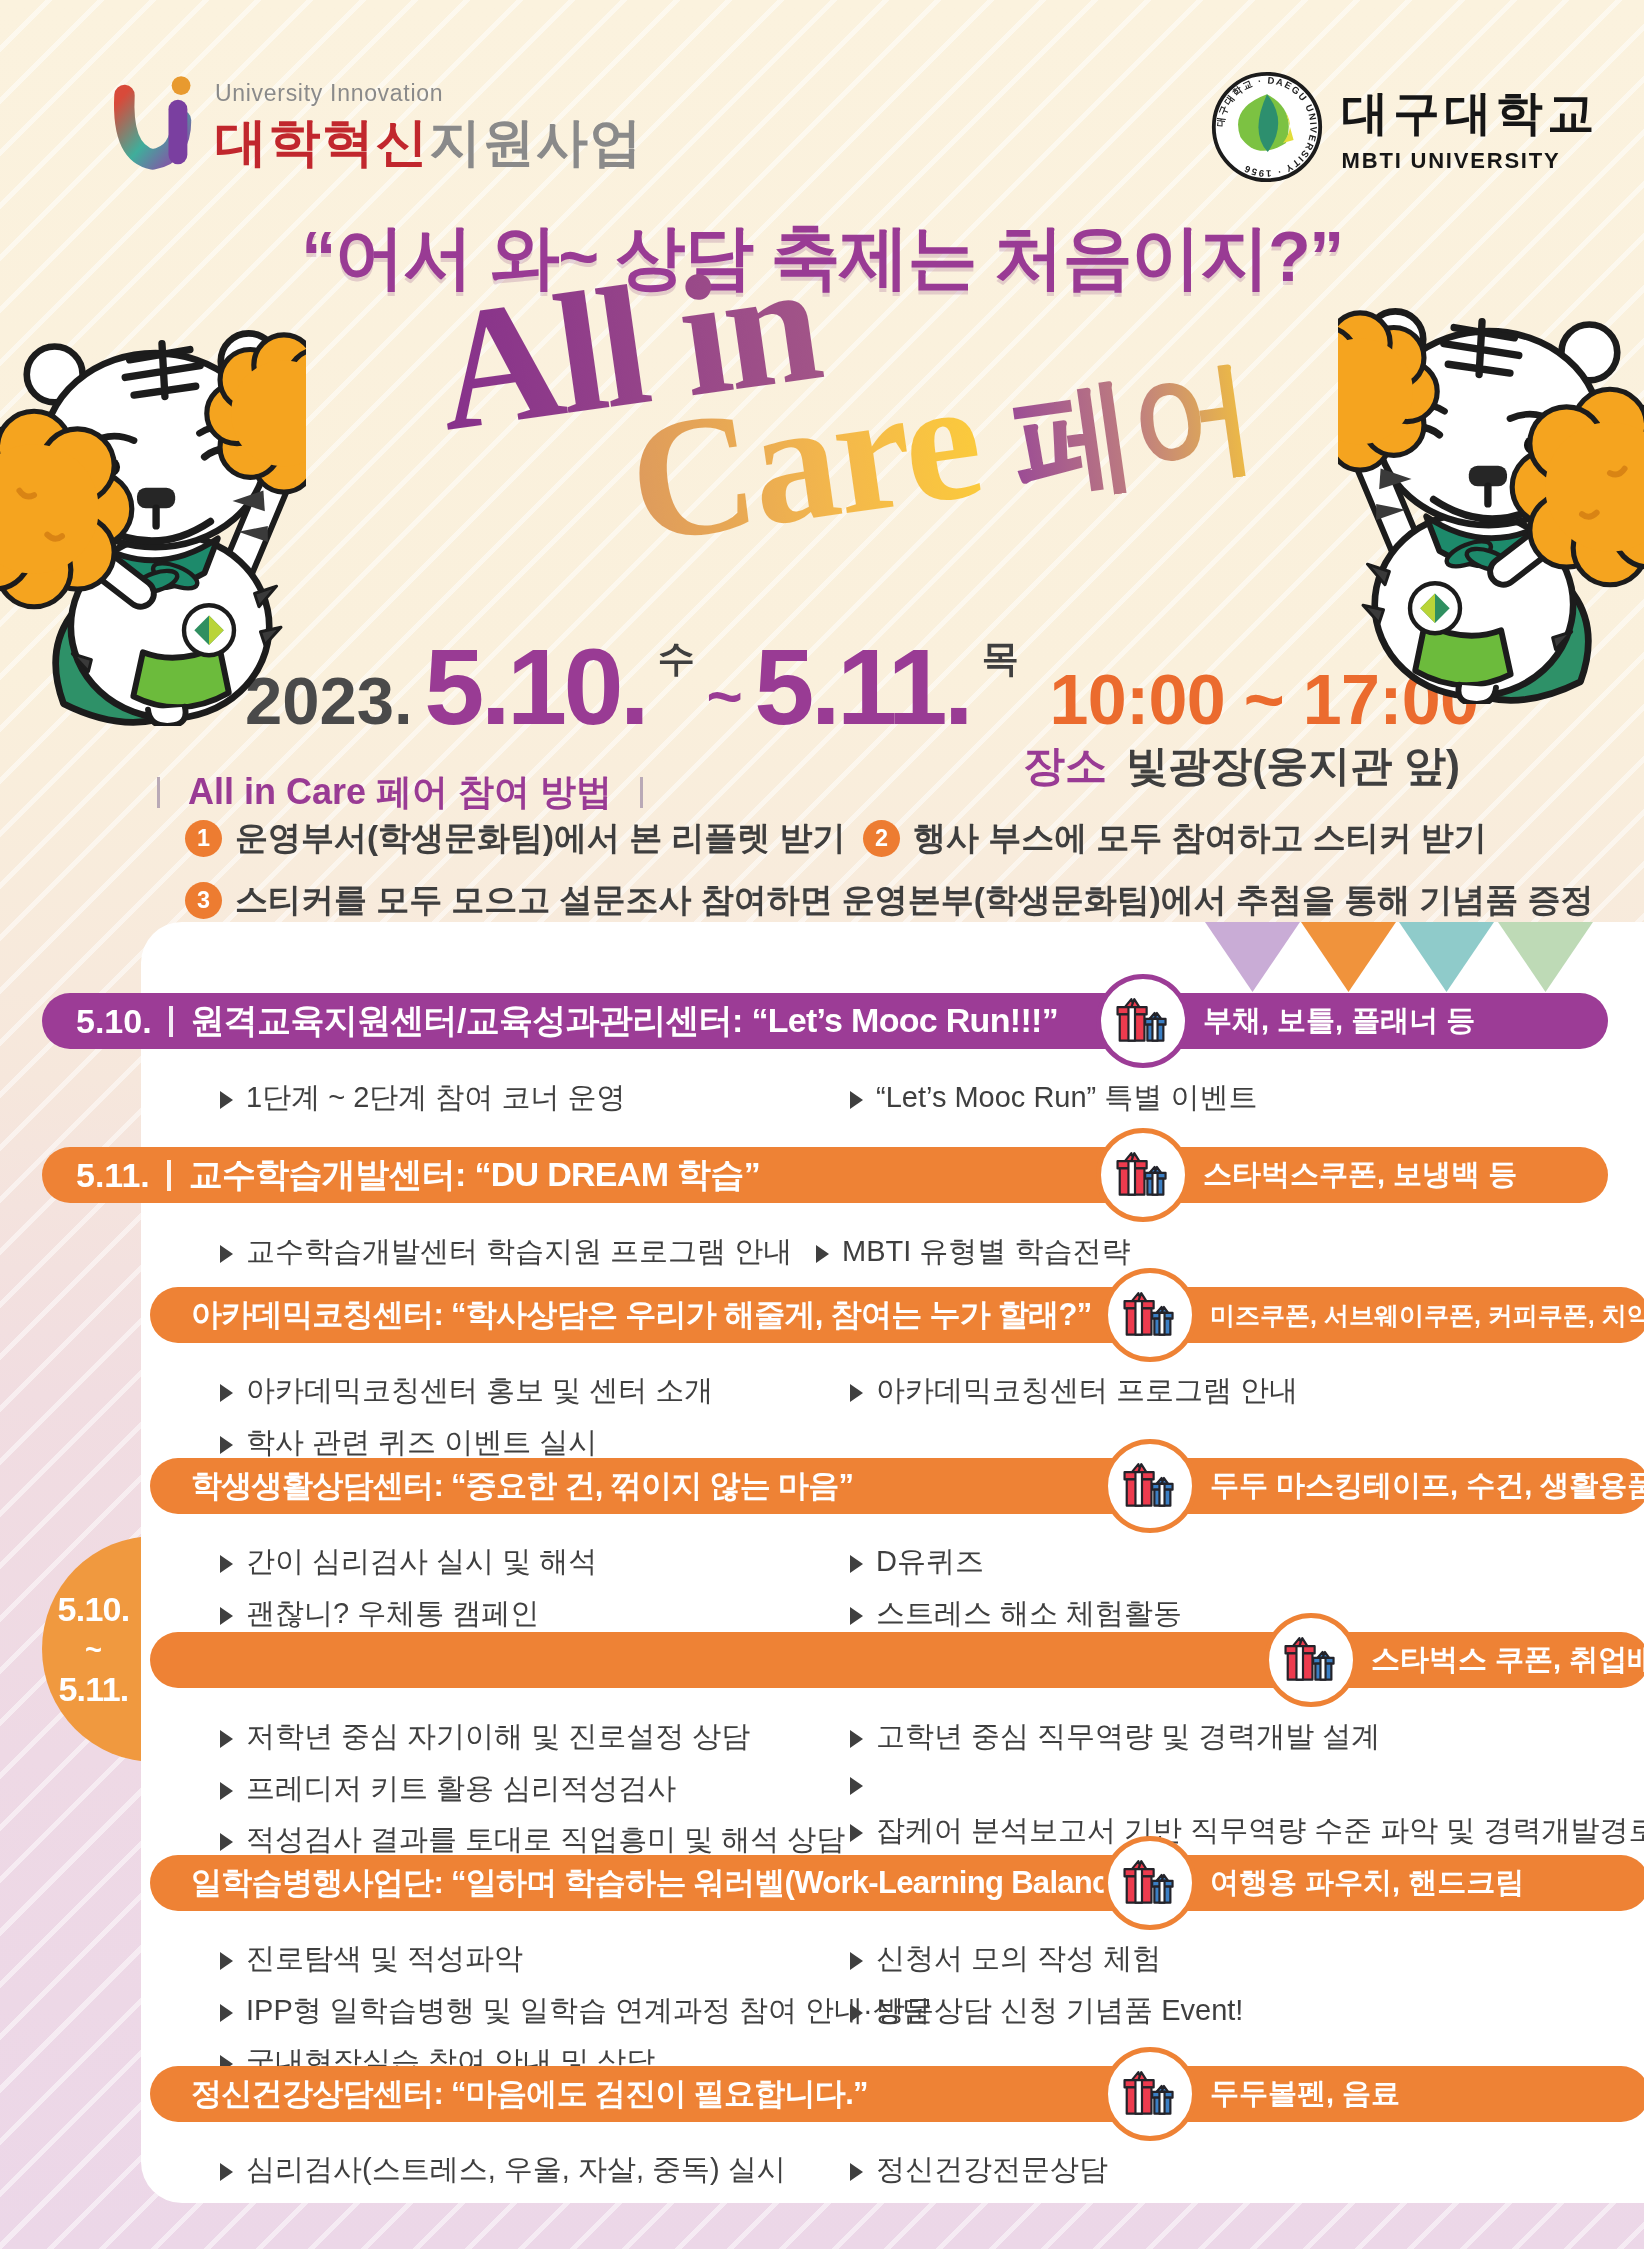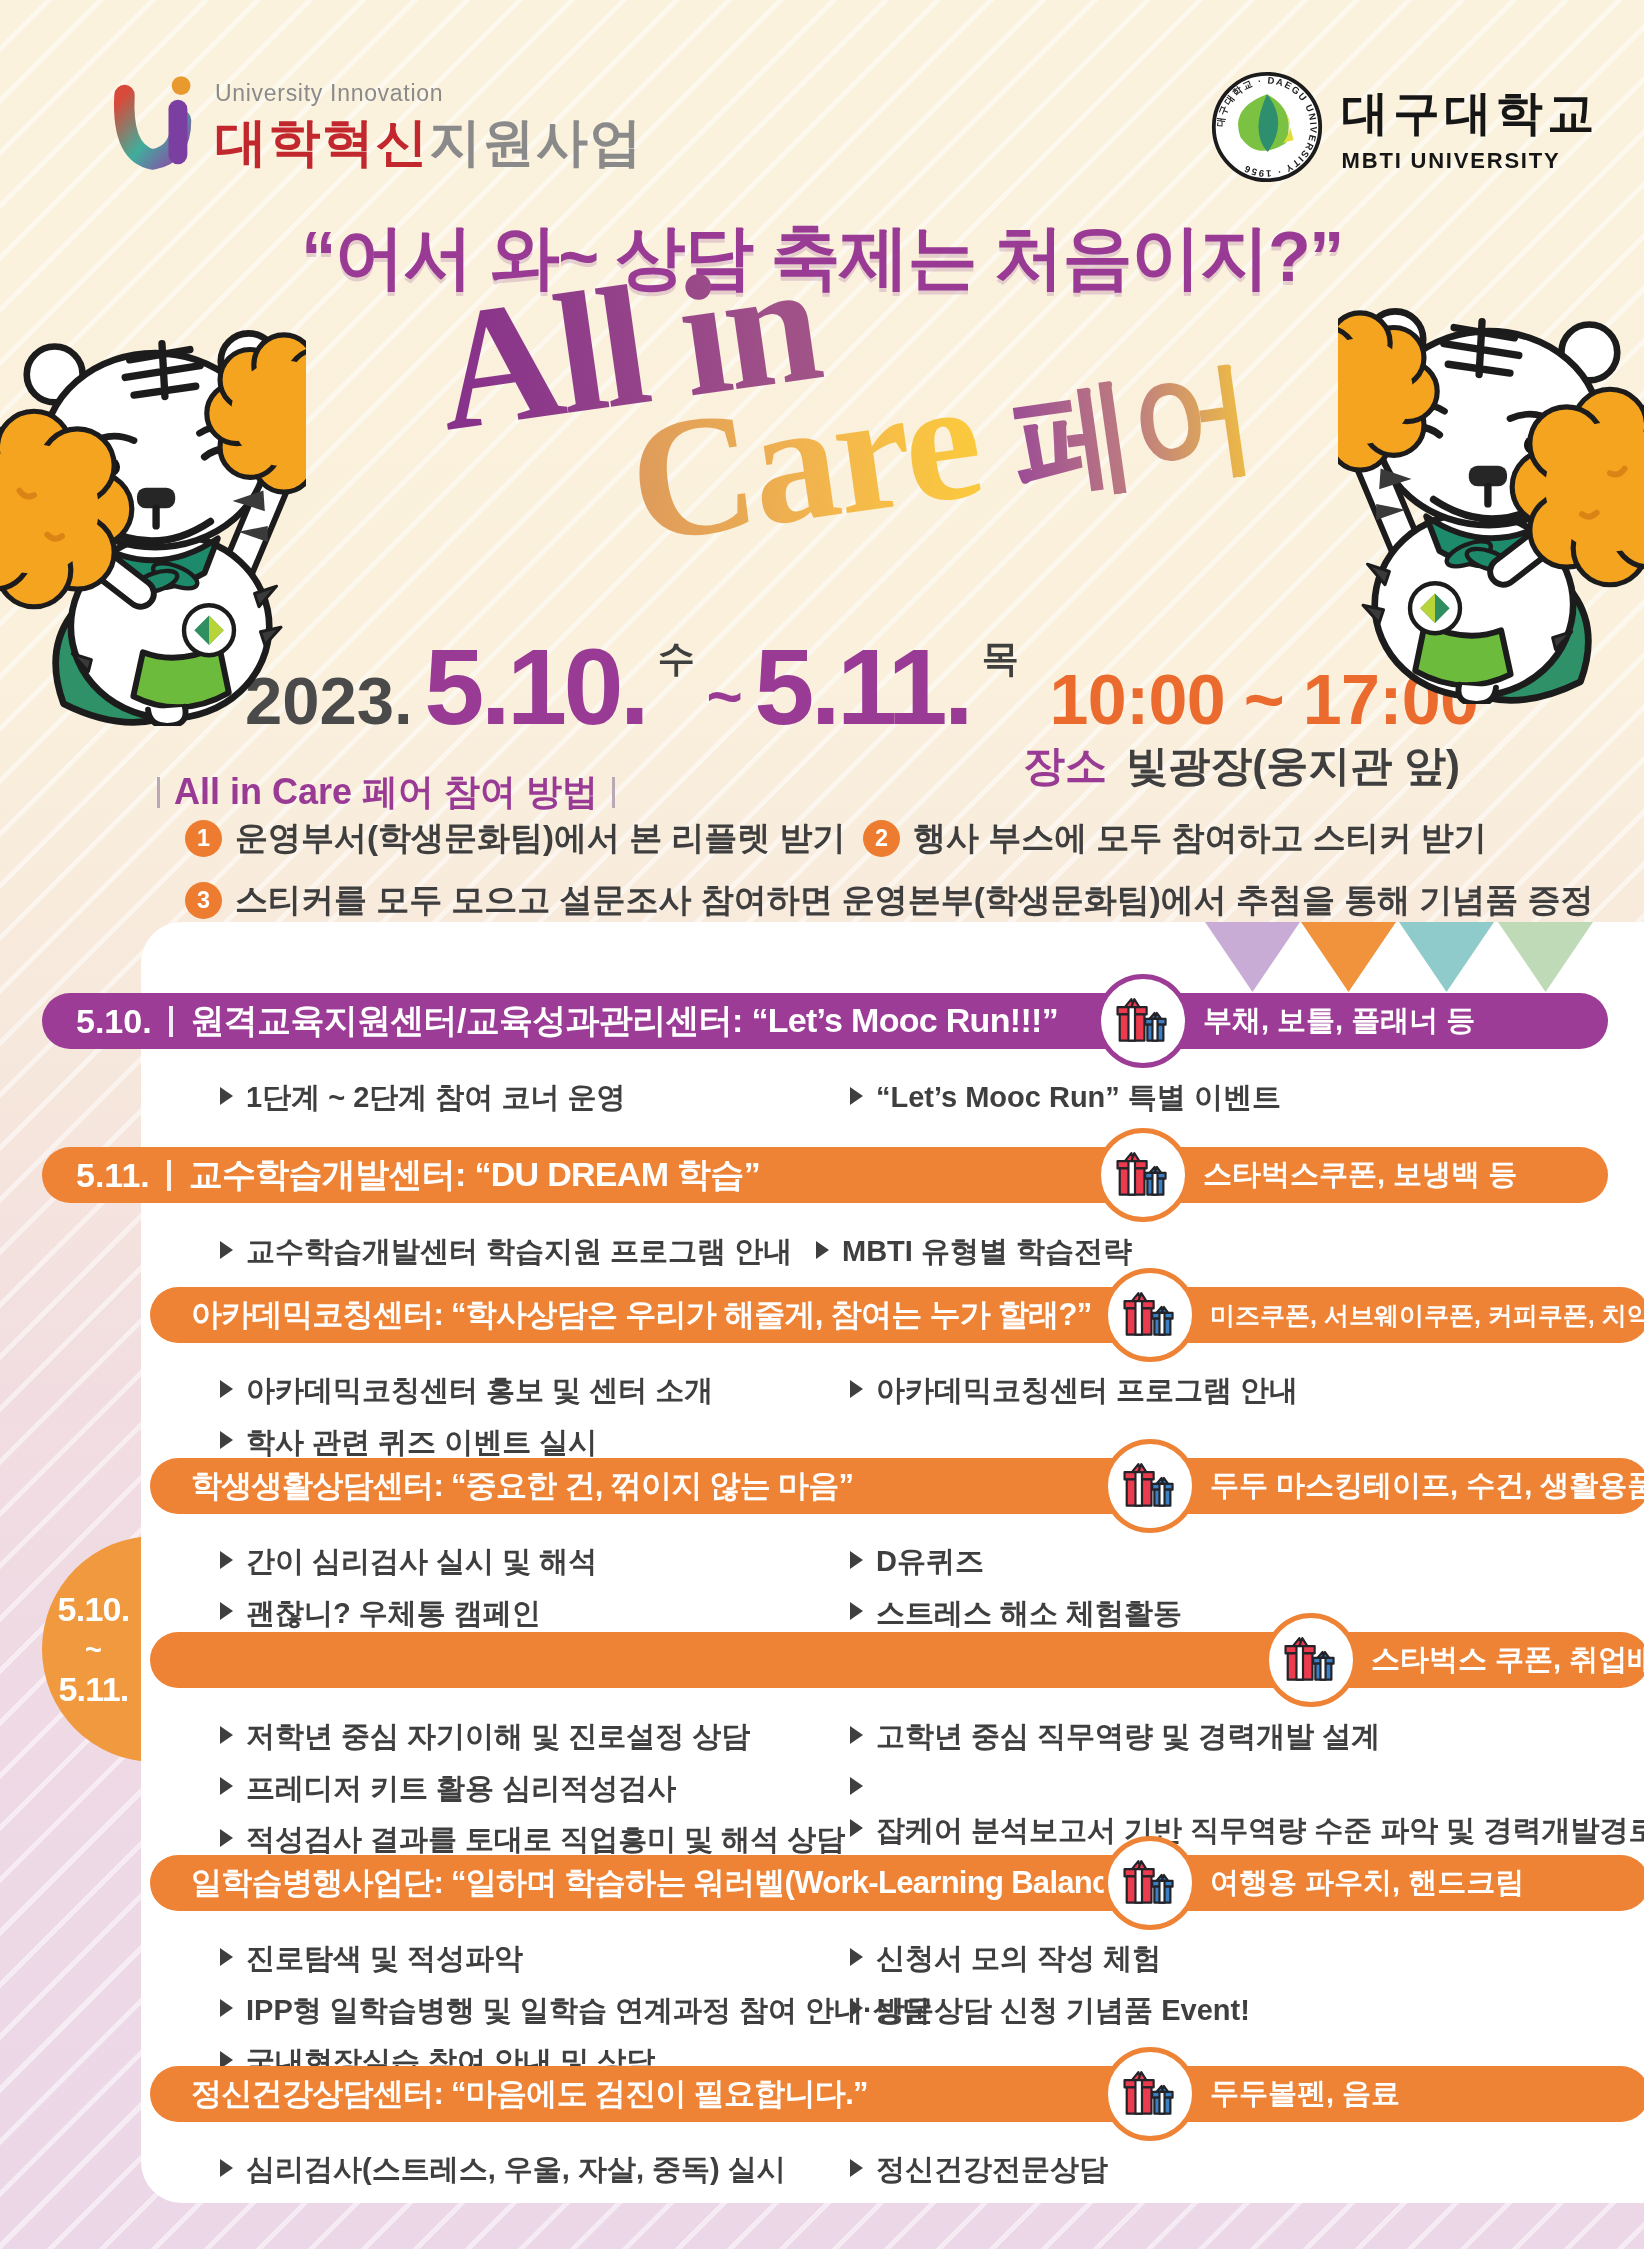--- a/index.html
+++ b/index.html
@@ -40,21 +40,21 @@
   .date-row{position:absolute;left:245px;top:624px;display:flex;align-items:baseline;gap:11.7px;white-space:nowrap;}
   .dr-year{font-size:67px;font-weight:700;color:#4a4a4a;}
   .dr-big{font-size:108px;font-weight:700;color:#993b94;letter-spacing:-3.7px;}
   .dr-sup{font-size:37px;font-weight:700;color:#3f3f3f;transform:translateY(-53px);display:inline-block;}
   .dr-tilde{font-size:62px;font-weight:700;color:#993b94;transform:translateY(-7.3px);display:inline-block;}
   .dr-time{font-size:70px;font-weight:700;color:#eb6b2e;margin-left:19px;letter-spacing:-0.7px;}
   .place-row{position:absolute;left:806px;top:738px;width:654px;text-align:right;white-space:nowrap;}
   .place-label{font-size:42px;font-weight:700;color:#993b94;margin-right:16px;}
   .place-value{font-size:42px;font-weight:700;color:#3f3f3f;}
   
-  .howto-title{position:absolute;left:157px;top:768px;display:flex;align-items:center;gap:14px;
+  .howto-title{position:absolute;left:157px;top:768px;display:flex;align-items:center;gap:28px;
     font-size:36px;font-weight:700;color:#993b94;}
   .vbar{width:2.9px;height:31px;background:#b9a9b6;}
   .step{position:absolute;display:flex;align-items:center;gap:13px;white-space:nowrap;}
   .step-num{width:37px;height:37px;border-radius:50%;background:#ed7c31;color:#fff;
     display:flex;align-items:center;justify-content:center;font-size:23.4px;font-weight:700;flex:0 0 auto;}
   .step-text{font-size:33px;font-weight:700;color:#3e3e3e;}
   
   .panel{position:absolute;left:141px;top:922px;width:1503px;height:1281px;background:#fff;
     border-radius:41px 0 0 41px;z-index:2;}
   .pennant{position:absolute;width:95px;height:70px;z-index:3;
@@ -69,21 +69,21 @@
     color:#fff;white-space:nowrap;}
   .bar-date{font-size:34px;font-weight:700;margin-left:34px;}
   .date-sep{width:3.7px;height:31px;background:rgba(255,255,255,.9);margin:0 17.6px;}
   .bar-title{font-weight:700;letter-spacing:-0.7px;}
   .gift-circle{position:absolute;width:94px;height:94px;top:-19px;border-radius:50%;
     background:#fff;border:5.1px solid #000;box-sizing:border-box;z-index:4;
     display:flex;align-items:center;justify-content:center;}
   .gift-label{position:absolute;top:0;bottom:0;display:flex;align-items:center;
     font-weight:700;color:#fff;z-index:4;}
   .col{position:absolute;z-index:3;}
-  .item{display:flex;align-items:flex-start;margin-bottom:17.6px;white-space:nowrap;font-weight:bold;}
+  .item{display:flex;align-items:center;margin-bottom:17.6px;white-space:nowrap;}
   .tri{width:0;height:0;border-top:9.5px solid transparent;border-bottom:9.5px solid transparent;
     border-left:13px solid #3f3f3f;margin:6.6px 13px 0 0;flex:0 0 auto;}
   .item-text{font-size:29px;color:#3f3f3f;line-height:34px;}
   
   .tiger{position:absolute;z-index:1;}
   .tiger-left{left:-10.3px;top:314px;width:316px;height:412px;}
   .tiger-right{left:1338px;top:292px;width:316px;height:412px;transform:scaleX(-1);}
 </style>
 </head>
 <body>

